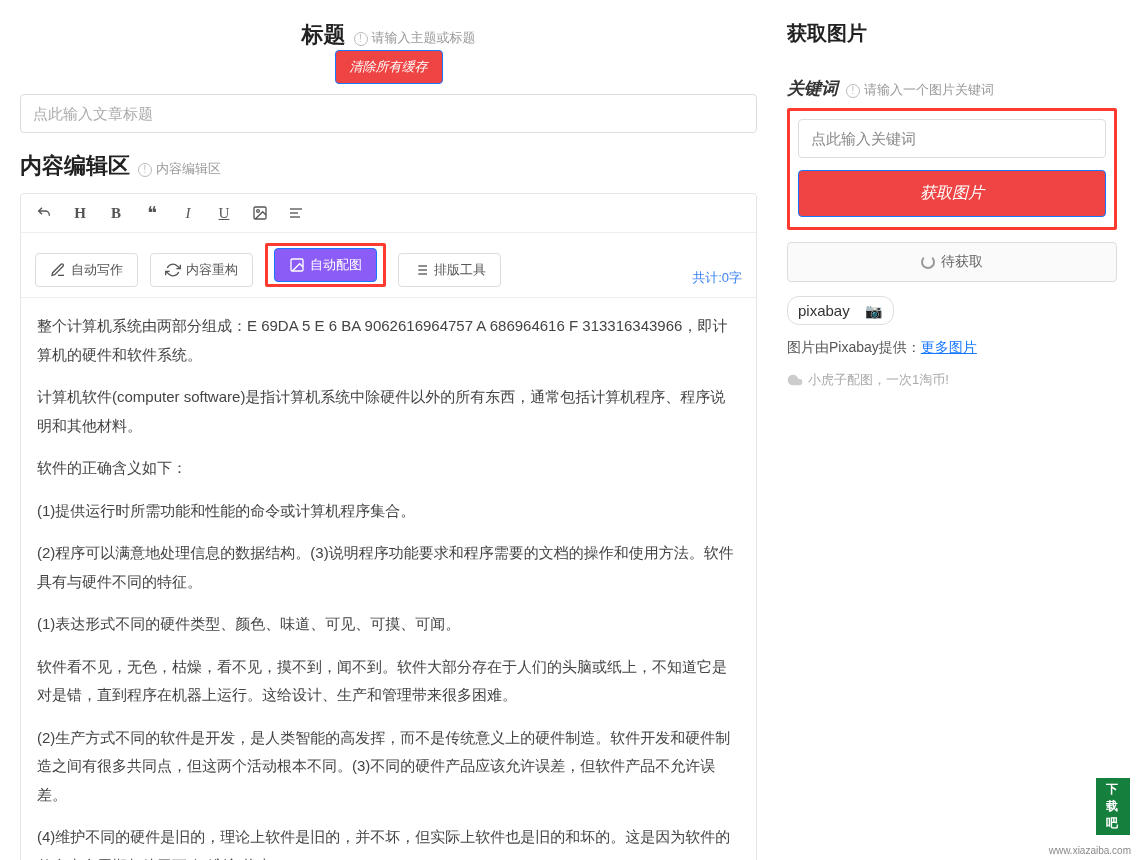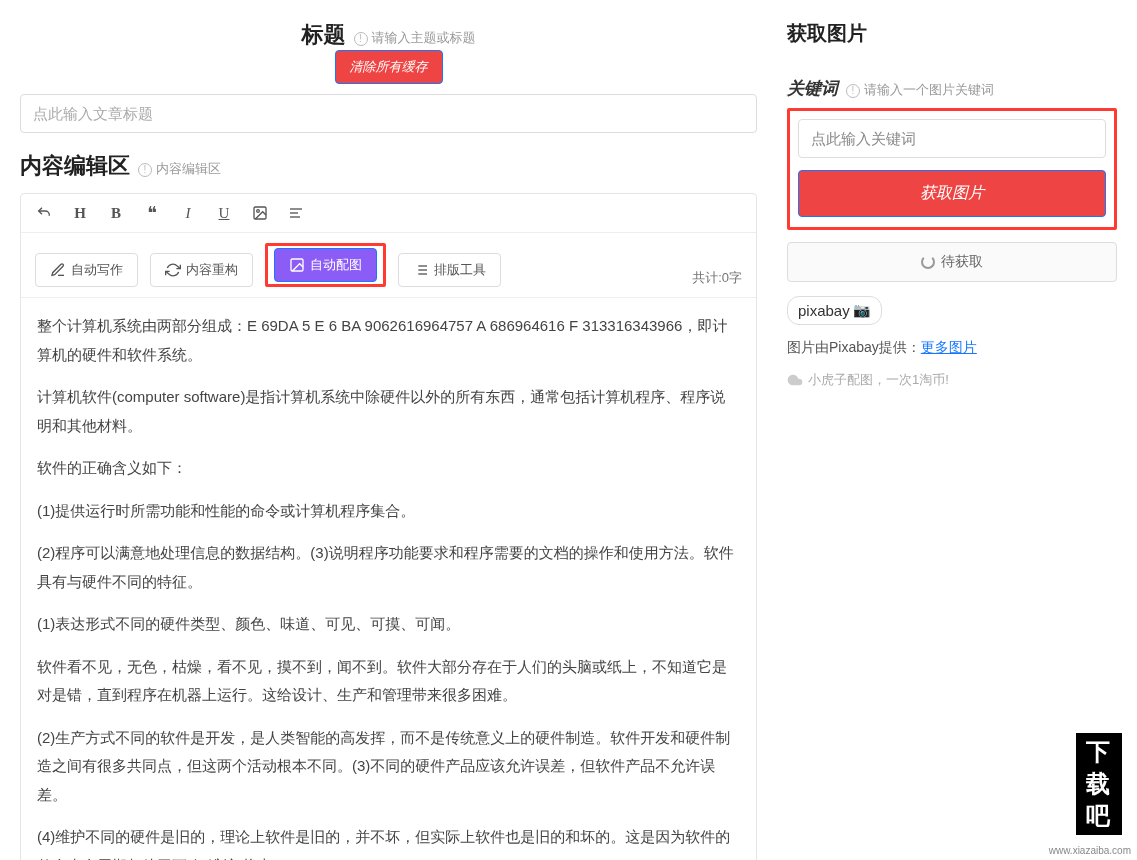--- a/index.html
+++ b/index.html
@@ -26,42 +26,42 @@
 .toolbar-1 { display: flex; align-items: center; gap: 18px; padding: 10px 14px; border-bottom: 1px solid #eee; }
 .tool-icon { width: 18px; height: 18px; color: #555; cursor: pointer; display: inline-flex; align-items: center; justify-content: center; font-size: 15px; }
 .tool-h { font-weight: 600; font-family: Georgia, serif; }
 .tool-b { font-weight: 700; font-family: Georgia, serif; }
 .tool-quote { font-size: 18px; font-family: Georgia, serif; }
 .tool-i { font-style: italic; font-family: Georgia, serif; }
 .tool-u { text-decoration: underline; font-family: Georgia, serif; }
 
 .toolbar-2 { display: flex; align-items: flex-end; gap: 12px; padding: 10px 14px; border-bottom: 1px solid #eee; }
 .highlight-box { border: 3px solid #ff3a30; padding: 2px 6px; border-radius: 2px; }
-.word-count { margin-left: auto; color: #737373; font-size: 13px; }
+.word-count { margin-left: auto; color: #3b82f6; font-size: 13px; }
 
 .editor-body { padding: 14px 16px; font-size: 15px; line-height: 1.9; color: #444; }
 .editor-body p { margin-bottom: 14px; }
 
 .side-highlight { border: 3px solid #ff3a30; border-radius: 2px; padding: 8px 8px 10px; margin-top: 8px; }
 .side-input { width: 100%; padding: 10px 12px; border: 1px solid #ddd; border-radius: 4px; font-size: 15px; margin-bottom: 12px; }
 .side-input::placeholder { color: #888; }
 .btn-full { width: 100%; padding: 12px; font-size: 16px; }
 
 .status-btn { width: 100%; margin-top: 12px; padding: 10px; border: 1px solid #ddd; border-radius: 4px; background: #fafafa; color: #666; display: flex; align-items: center; justify-content: center; gap: 6px; }
 .loading-icon { width: 14px; height: 14px; border: 2px solid #999; border-top-color: transparent; border-radius: 50%; }
 
-.pixabay-badge { display: inline-flex; align-items: flex-start; gap: 4px; border: 1px solid #ddd; padding: 5px 10px; border-radius: 12px; margin-top: 14px; font-size: 15px; color: #333; font-weight: 500; }
+.pixabay-badge { display: inline-flex; align-items: center; gap: 16px; border: 1px solid #ddd; padding: 5px 10px; border-radius: 12px; margin-top: 14px; font-size: 15px; color: #333; font-weight: 500; }
 .camera-icon { font-size: 14px; }
 
 .source-text { margin-top: 14px; color: #555; font-size: 14px; }
 .link { color: #1677ff; text-decoration: underline; cursor: pointer; }
 
 .footer-text { margin-top: 14px; color: #aaa; font-size: 13px; display: flex; align-items: center; gap: 5px; }
 
-.watermark { position: absolute; right: 14px; bottom: 6px; background: #000000; color: #fff; padding: 3px 10px; font-size: 24px; font-weight: 700; letter-spacing: 2px; border: 1px solid #fff; }
+.watermark { position: absolute; right: 6px; bottom: 6px; background: #15803d; color: #fff; padding: 3px 10px; font-size: 12px; font-weight: 700; letter-spacing: 2px; border: 1px solid #fff; }
 .watermark-sub { position: absolute; right: 6px; bottom: -14px; font-size: 10px; color: #888; }
 
 svg { width: 16px; height: 16px; }
 </style>
 </head>
 <body>
 
 <div class="container">
   <div class="main">
 

